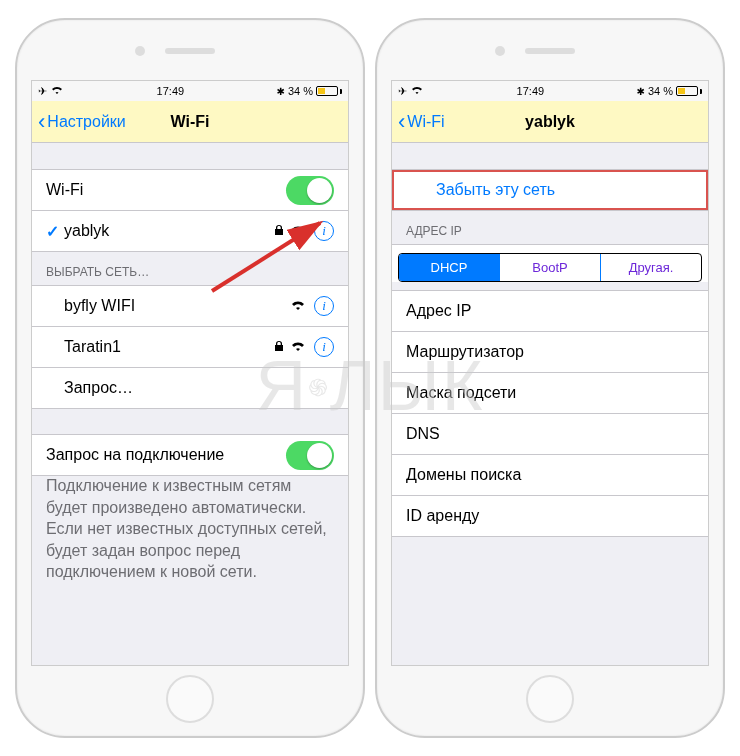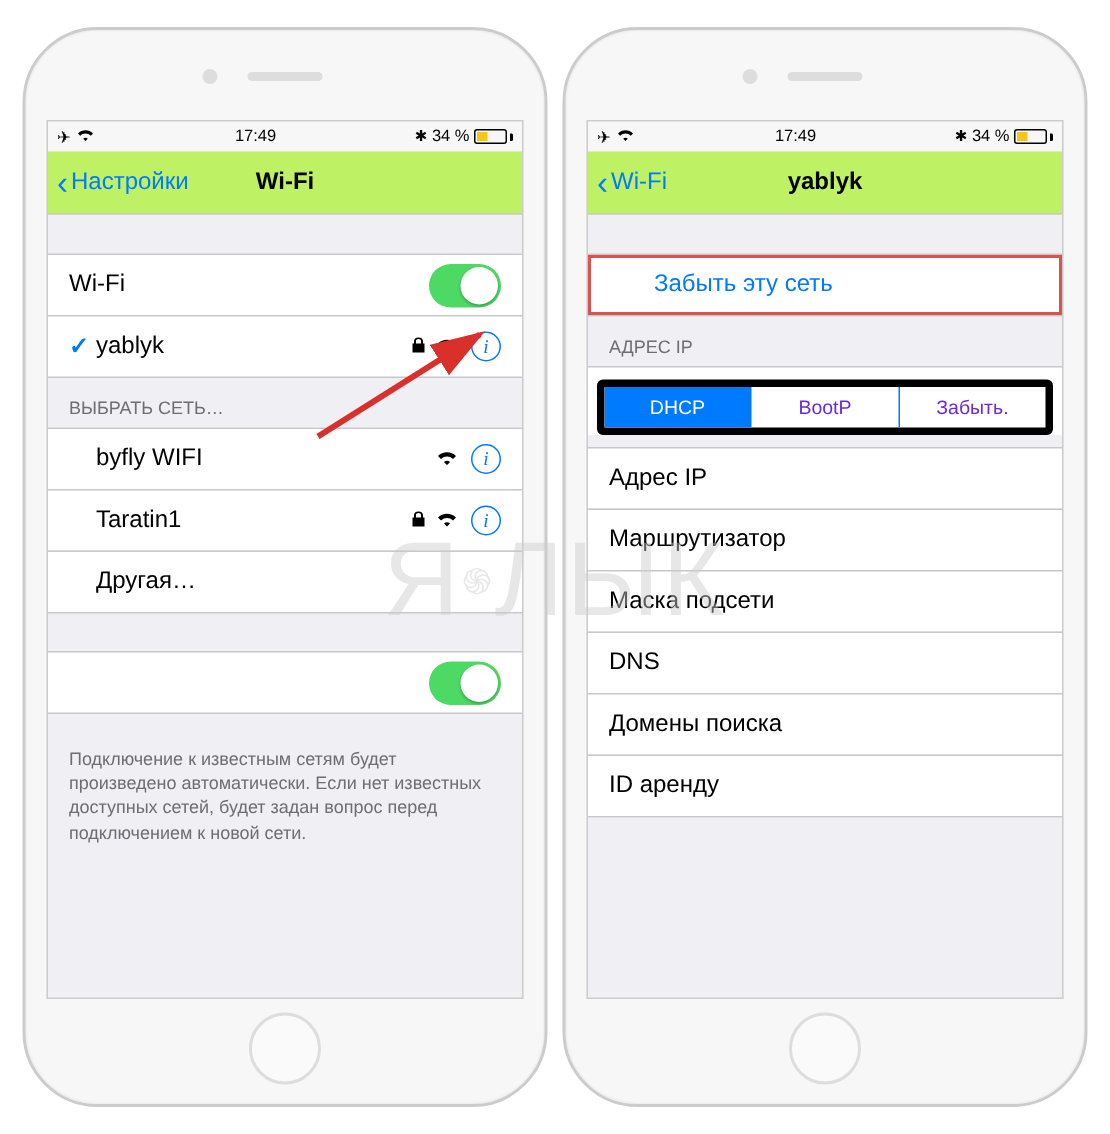--- a/index.html
+++ b/index.html
@@ -21,40 +21,40 @@
     box-shadow: inset 0 0 2px rgba(0,0,0,.1);
   }
   .speaker { position:absolute; top:28px; left:50%; transform:translateX(-50%); width:50px; height:6px; background:#ddd; border-radius:3px; }
   .camera  { position:absolute; top:26px; left:calc(50% - 55px); width:10px; height:10px; background:#ddd; border-radius:50%; }
   .home    { position:absolute; bottom:13px; left:50%; transform:translateX(-50%); width:48px; height:48px; border:2px solid #ddd; border-radius:50%; background:#fafafa; }
   .screen {
     width:100%; height:100%; background:#efeff4; border:1px solid #ccc; overflow:hidden; position:relative;
   }
   .status { height:20px; font-size:11px; display:flex; justify-content:space-between; align-items:center; padding:0 6px; background:#f7f7f7; }
   .status-left, .status-right { display:flex; align-items:center; gap:3px; }
-  .navbar { height:42px; background:#bef264; border-bottom:1px solid #c8c7cc; position:relative; display:flex; align-items:center; }
+  .navbar { height:42px; background:#fef9c3; border-bottom:1px solid #c8c7cc; position:relative; display:flex; align-items:center; }
   .back { color:#007aff; font-size:16px; display:flex; align-items:center; gap:2px; padding-left:6px; }
   .navtitle { position:absolute; left:0; right:0; text-align:center; font-size:16px; font-weight:600; pointer-events:none; }
   .group-space { height:26px; }
   .cell {
     background:#fff; border-top:1px solid #c8c7cc; border-bottom:1px solid #c8c7cc;
     min-height:42px; display:flex; align-items:center; padding:0 14px; font-size:16px; margin-bottom:-1px;
     position:relative;
   }
   .cell + .cell { border-top:1px solid #c8c7cc; }
   .cell .spacer { flex:1; }
   .link { color:#007aff; }
   .group-label { padding:14px 14px 6px; font-size:12px; color:#6d6d72; text-transform:uppercase; }
-  .footer-note { padding:23px 14px; font-size:12px; color:#6d6d72; line-height:1.35; }
+  .footer-note { padding:0 14px; font-size:16px; color:#6d6d72; line-height:1.35; }
   .toggle { width:48px; height:29px; border-radius:15px; background:#4cd964; position:relative; }
   .toggle::after { content:""; position:absolute; right:2px; top:2px; width:25px; height:25px; background:#fff; border-radius:50%; box-shadow:0 1px 2px rgba(0,0,0,.3); }
   .check { color:#007aff; font-weight:600; width:18px; }
   .wifi-icon, .lock-icon { font-size:13px; color:#000; }
   .info-icon { width:20px; height:20px; border:1.5px solid #007aff; border-radius:50%; color:#007aff; font-size:13px; display:flex; align-items:center; justify-content:center; font-family:Georgia,serif; font-style:italic; margin-left:8px; }
-  .seg { display:flex; margin:8px 6px; border:5px solid #000000; border-radius:4px; overflow:hidden; }
+  .seg { display:flex; margin:8px 6px; border:1px solid #000000; border-radius:4px; overflow:hidden; }
   .seg > div { flex:1; text-align:center; font-size:13px; padding:6px 0; color:#6d28d9; }
   .seg > div + div { border-left:1px solid #007aff; }
   .seg .active { background:#007aff; color:#fff; }
   .highlight-red { box-shadow: inset 0 0 0 2px #d9534f; padding-left: 44px; }
   .battery { display:inline-flex; align-items:center; gap:2px; }
   .batt-body { width:22px; height:10px; border:1px solid #000; border-radius:2px; position:relative; }
   .batt-fill { position:absolute; left:1px; top:1px; bottom:1px; width:34%; background:#f5c518; }
   .batt-tip { width:2px; height:5px; background:#000; border-radius:0 1px 1px 0; }
   .chev { font-size:22px; line-height:0; }
   .arrow { position:absolute; z-index:5; pointer-events:none; }
@@ -151,26 +151,27 @@
       <span class="wifi-icon" style="margin-left:6px">
         <svg width="16" height="12" viewBox="0 0 16 12">
             <path d="M8 11l2-2c-1.1-1.1-2.9-1.1-4 0l2 2zM4 7c2.2-2.2 5.8-2.2 8 0l2-2C10.7 1.7 5.3 1.7 2 5l2 2z" fill="#000"></path>
           </svg>
       </span>
       <span class="info-icon">i</span>
     </div>
 
     <div class="cell">
       <span style="width:18px"></span>
-      <span>Другая…</span>
-    </div>
-
-    <div class="group-space"></div>
-
-    <div class="cell">
+      <span>Запрос…</span>
+    </div>
+
+    <div class="group-space"></div>
+
+    <div class="cell">
+      <span>Запрос на подключение</span>
       <span class="spacer"></span>
       <span class="toggle"></span>
     </div>
 
     <div class="footer-note">Подключение к известным сетям будет произведено автоматически. Если нет известных доступных сетей, будет задан вопрос перед подключением к новой сети.</div>
 
     <svg class="arrow" style="left:170px; top:130px;" width="130" height="90">
       <defs>
           <marker id="ah" markerWidth="10" markerHeight="10" refX="8" refY="3" orient="auto">
             <path d="M0,0 L0,6 L9,3 z" fill="#d9302c"></path>
@@ -222,21 +223,21 @@
     <div class="cell link highlight-red">
       <span>Забыть эту сеть</span>
     </div>
 
     <div class="group-label">АДРЕС IP</div>
 
     <div style="background:#fff; border-top:1px solid #c8c7cc;">
       <div class="seg">
         <div class="active">DHCP</div>
         <div>BootP</div>
-        <div>Забыть.</div>
+        <div>Другая.</div>
       </div>
     </div>
 
     <div class="cell">
         <span>Адрес IP</span>
       </div>
     <div class="cell">
         <span>Маршрутизатор</span>
       </div>
     <div class="cell">

